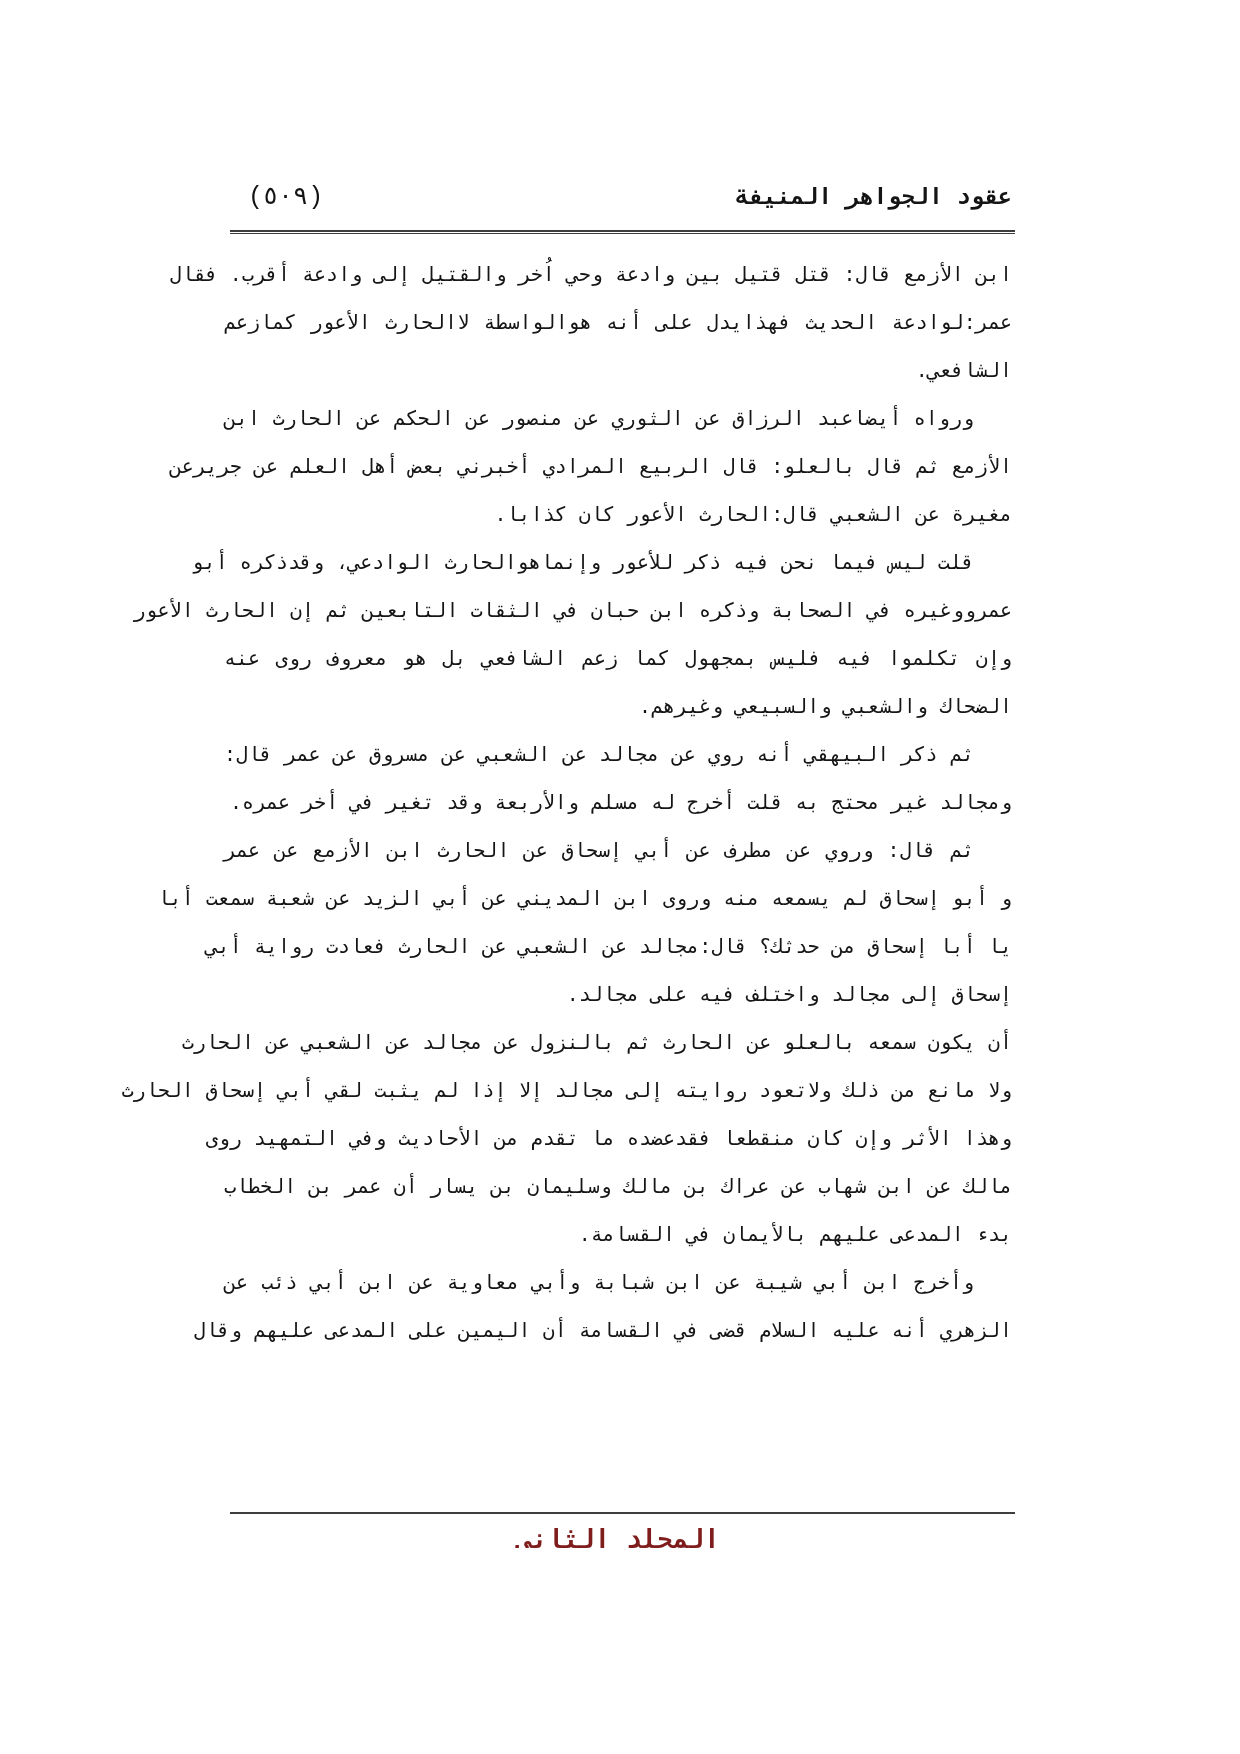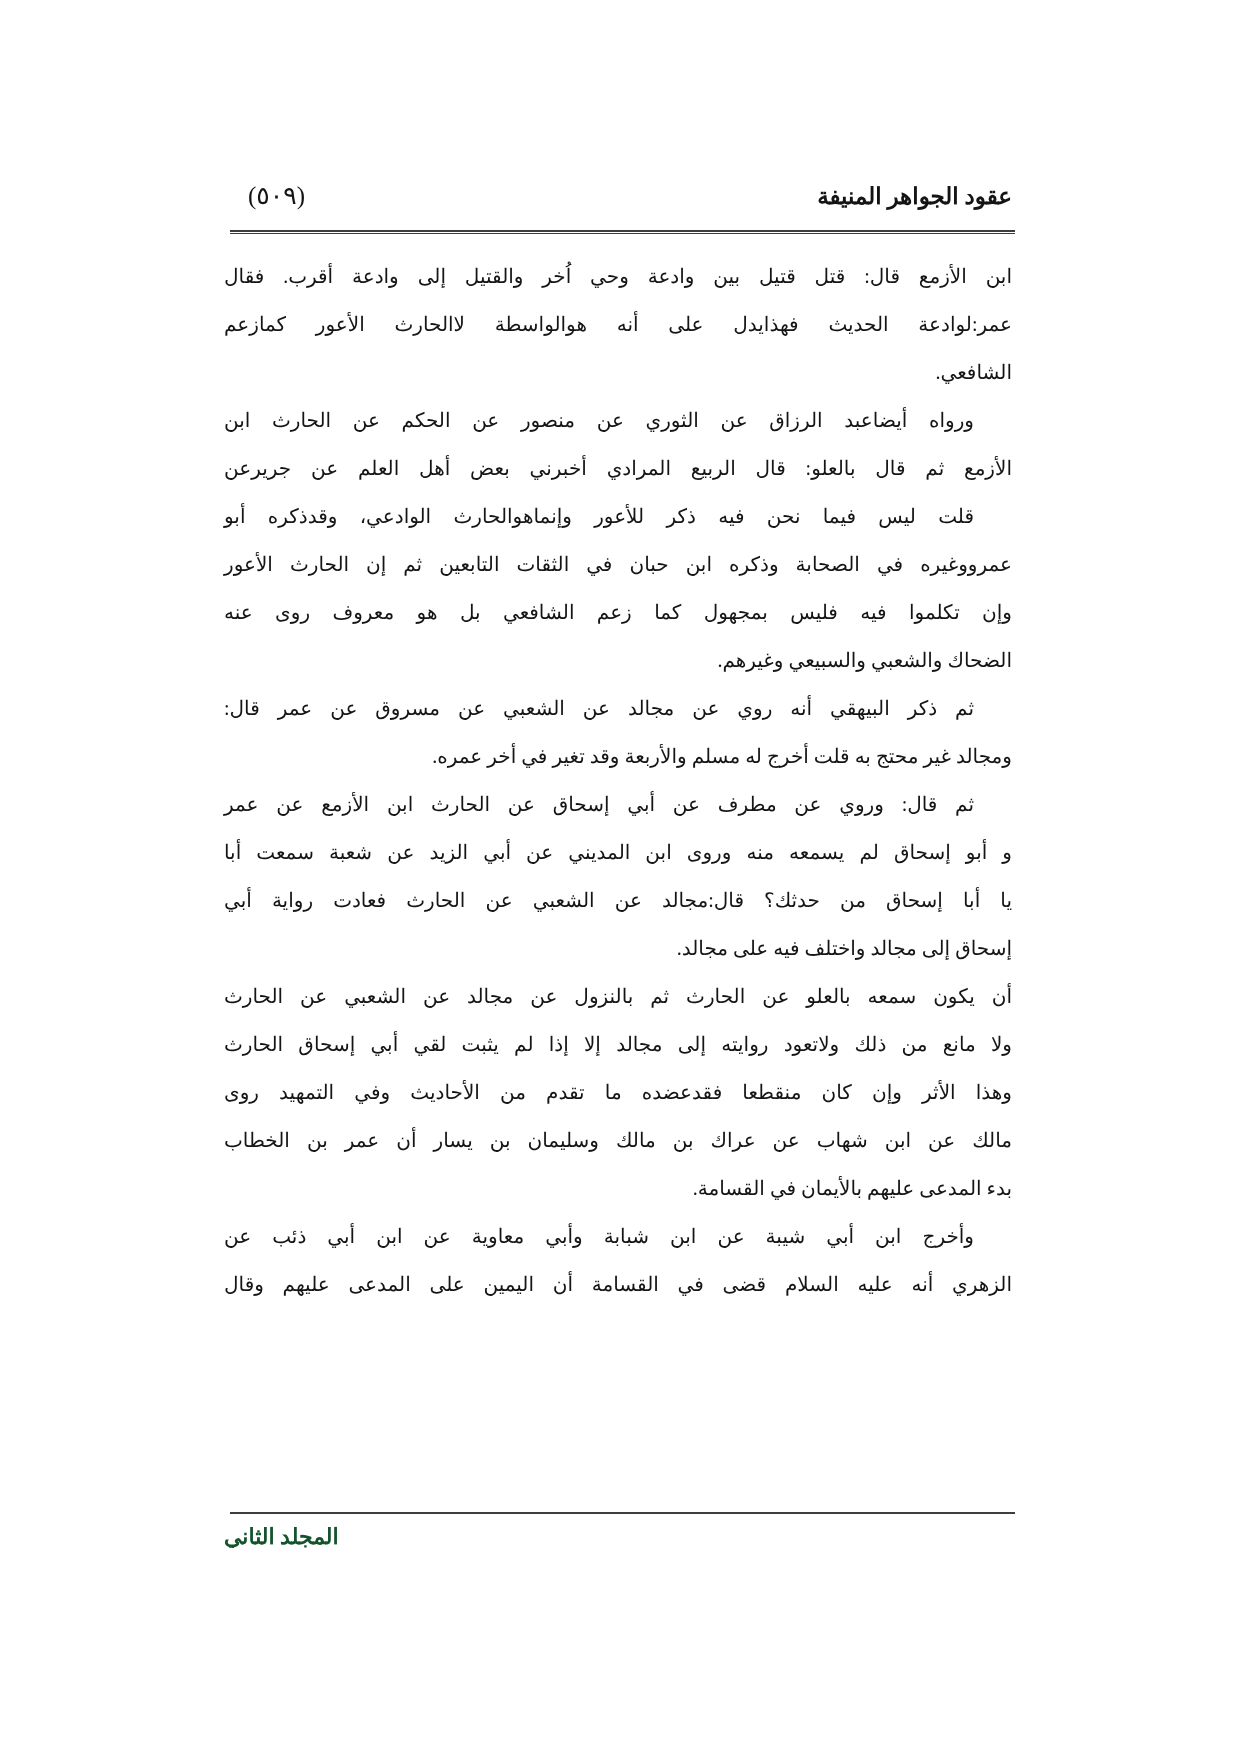--- a/index.html
+++ b/index.html
@@ -2,21 +2,21 @@
 <html lang="ar" dir="rtl"><head>
 <meta charset="utf-8">
 <style>
   * { margin: 0; padding: 0; box-sizing: border-box; }
   html, body { background: #ffffff; }
   .page {
     position: relative;
     width: 1240px;
     height: 1548px;
     background: #ffffff;
-    font-family: Liberation Serif, serif;
+    font-family: Liberation Mono, monospace;
     color: #1c1c1c;
     direction: rtl;
     overflow: hidden;
   }
   .header { position: absolute; top: 0; left: 0; width: 100%; height: 240px; }
   .page-number {
     position: absolute;
     left: 248px;
     top: 181px;
     direction: ltr;
@@ -64,43 +64,44 @@
     left: 230px;
     top: 1512px;
     width: 785px;
     border-top: 2px solid #3d3d3d;
   }
   .footer-text {
     position: absolute;
     right: 228px;
     top: 1524px;
     width: 788px;
-    text-align: left;
-    font-size: 22px;
+    text-align: center;
+    font-size: 26px;
     font-weight: bold;
-    color: #14532d;
+    color: #7f1d1d;
   }
 </style>
 </head>
 <body>
 
 <div class="page">
 
   <div class="header">
     <div class="page-number">(٥٠٩)</div>
     <div class="book-title">عقود الجواهر المنيفة</div>
     <div class="header-rule"></div>
   </div>
 
   <div class="text-body">
       <div class="line">ابن الأزمع قال: قتل قتيل بين وادعة وحي اُخر والقتيل إلى وادعة أقرب. فقال</div>
       <div class="line">عمر:لوادعة الحديث فهذايدل على أنه هوالواسطة لاالحارث الأعور كمازعم</div>
       <div class="line last">الشافعي.</div>
       <div class="line indent">ورواه أيضاعبد الرزاق عن الثوري عن منصور عن الحكم عن الحارث ابن</div>
       <div class="line">الأزمع ثم قال بالعلو: قال الربيع المرادي أخبرني بعض أهل العلم عن جريرعن</div>
+      <div class="line last">مغيرة عن الشعبي قال:الحارث الأعور كان كذابا.</div>
       <div class="line indent">قلت ليس فيما نحن فيه ذكر للأعور وإنماهوالحارث الوادعي، وقدذكره أبو</div>
       <div class="line">عمرووغيره في الصحابة وذكره ابن حبان في الثقات التابعين ثم إن الحارث الأعور</div>
       <div class="line">وإن تكلموا فيه فليس بمجهول كما زعم الشافعي بل هو معروف روى عنه</div>
       <div class="line last">الضحاك والشعبي والسبيعي وغيرهم.</div>
       <div class="line indent">ثم ذكر البيهقي أنه روي عن مجالد عن الشعبي عن مسروق عن عمر قال:</div>
       <div class="line last">ومجالد غير محتج به قلت أخرج له مسلم والأربعة وقد تغير في أخر عمره.</div>
       <div class="line indent">ثم قال: وروي عن مطرف عن أبي إسحاق عن الحارث ابن الأزمع عن عمر</div>
       <div class="line">و أبو إسحاق لم يسمعه منه وروى ابن المديني عن أبي الزيد عن شعبة سمعت أبا</div>
       <div class="line">يا أبا إسحاق من حدثك؟ قال:مجالد عن الشعبي عن الحارث فعادت رواية أبي</div>
       <div class="line last">إسحاق إلى مجالد واختلف فيه على مجالد.</div>

